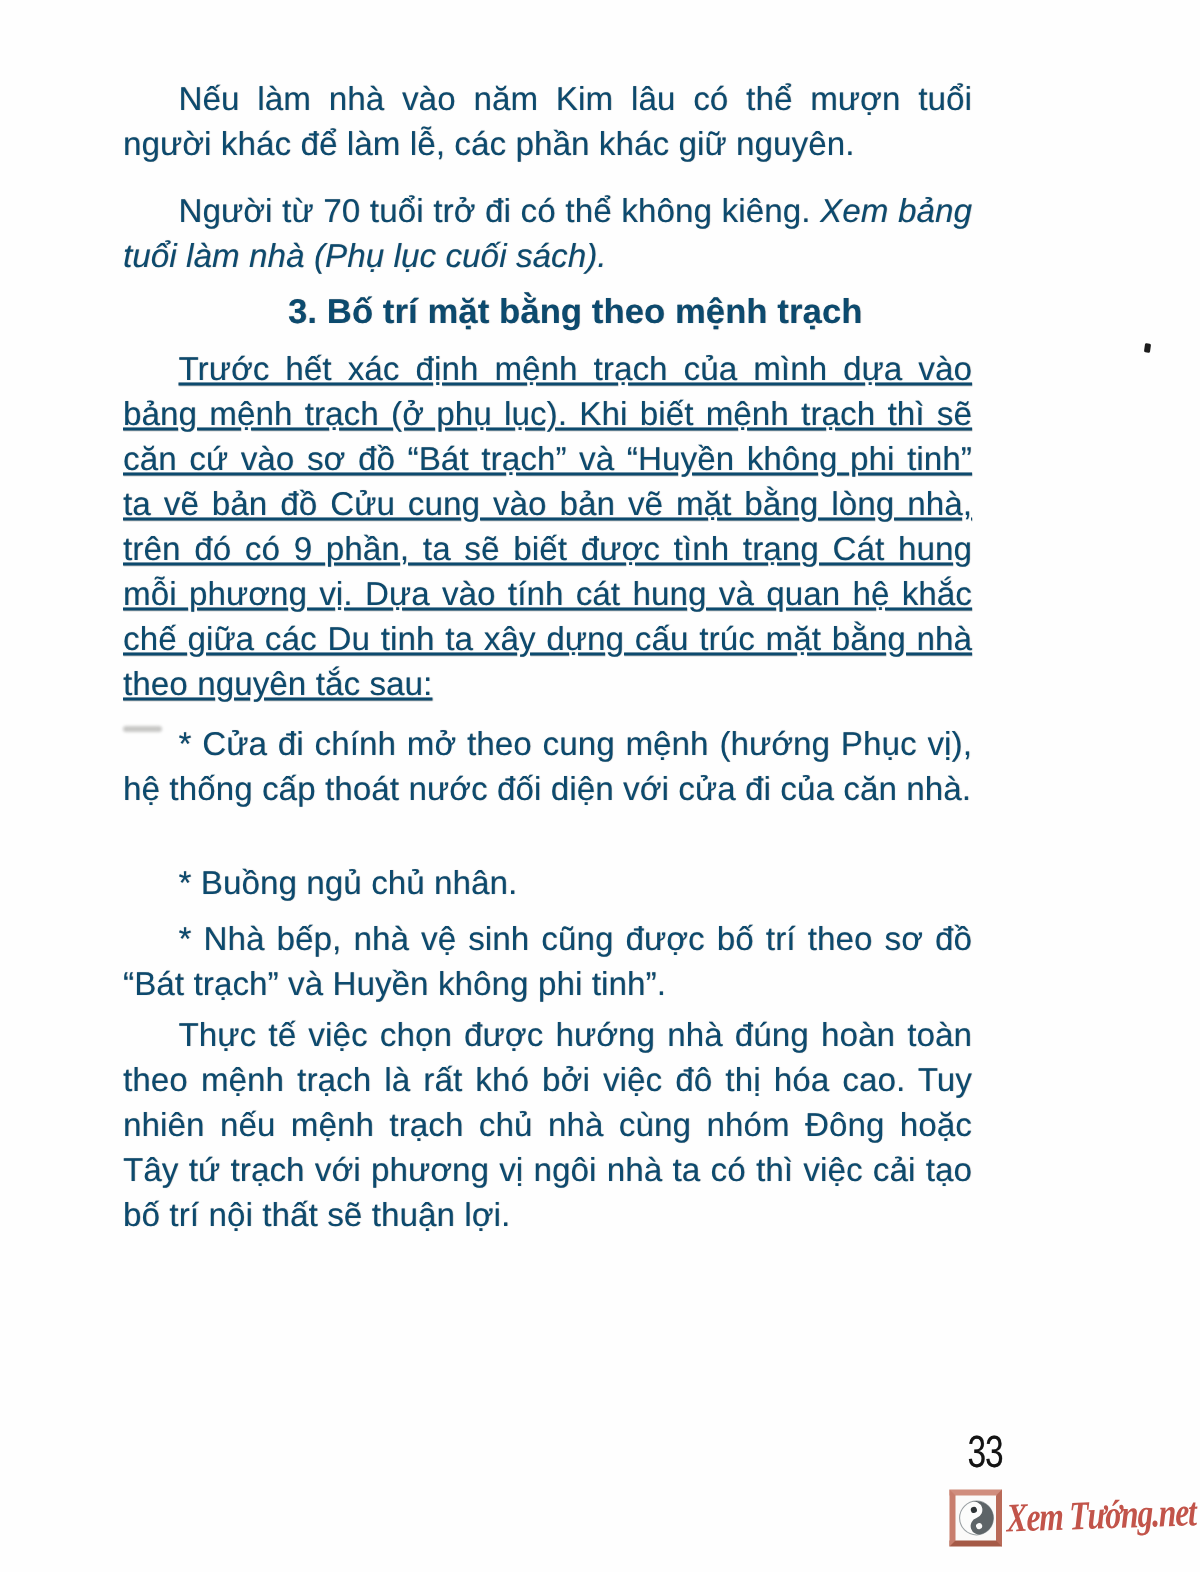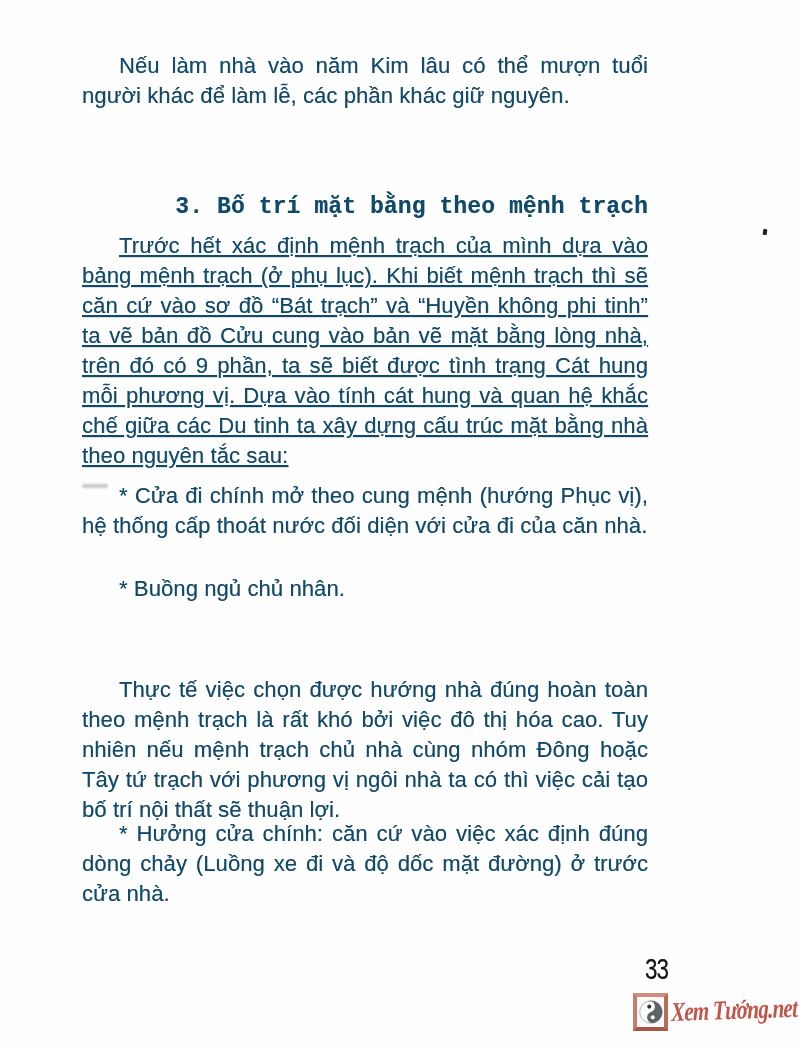--- a/index.html
+++ b/index.html
@@ -24,22 +24,21 @@
     color: #0c4a6e;
     text-shadow: 0.3px 0.3px 0.5px rgba(30,30,30,0.45);
     letter-spacing: 0.1px;
   }
   .p1 { top: 51px; }
   .p2 { top: 126px; }
   .heading {
     top: 192px;
     font-weight: 700;
     font-size: 23px;
-    text-align: right;
-    font-family: Liberation Mono, monospace;
+    text-align: center;
   }
   .p3 { top: 231px; text-decoration: underline; }
   .b1 { top: 481px; }
   .b2 { top: 574px; }
   .b3 { top: 611px; }
   .p4 { top: 675px; }
   .b4 { top: 819px; }
   .it { font-style: italic; }
 
   .page-number {
@@ -108,33 +107,34 @@
     filter: blur(1px);
   }
 </style>
 </head>
 <body>
 
 <div class="page">
 
   <p class="para p1">Nếu làm nhà vào năm Kim lâu có thể mượn tuổi người khác để làm lễ, các phần khác giữ nguyên.</p>
 
+  <p class="para p2"><span>Người từ 70 tuổi trở đi có thể không kiêng. </span><span class="it">Xem bảng tuổi làm nhà (Phụ lục cuối sách).</span></p>
 
   <h2 class="para heading">3. Bố trí mặt bằng theo mệnh trạch</h2>
 
   <p class="para p3">Trước hết xác định mệnh trạch của mình dựa vào bảng mệnh trạch (ở phụ lục). Khi biết mệnh trạch thì sẽ căn cứ vào sơ đồ “Bát trạch” và “Huyền không phi tinh” ta vẽ bản đồ Cửu cung vào bản vẽ mặt bằng lòng nhà, trên đó có 9 phần, ta sẽ biết được tình trạng Cát hung mỗi phương vị. Dựa vào tính cát hung và quan hệ khắc chế giữa các Du tinh ta xây dựng cấu trúc mặt bằng nhà theo nguyên tắc sau:</p>
 
   <p class="para b2">* Buồng ngủ chủ nhân.</p>
 
   <p class="para b1">* Cửa đi chính mở theo cung mệnh (hướng Phục vị), hệ thống cấp thoát nước đối diện với cửa đi của căn nhà.</p>
 
+  <p class="para b3">* Nhà bếp, nhà vệ sinh cũng được bố trí theo sơ đồ “Bát trạch” và Huyền không phi tinh”.</p>
 
   <p class="para p4">Thực tế việc chọn được hướng nhà đúng hoàn toàn theo mệnh trạch là rất khó bởi việc đô thị hóa cao. Tuy nhiên nếu mệnh trạch chủ nhà cùng nhóm Đông hoặc Tây tứ trạch với phương vị ngôi nhà ta có thì việc cải tạo bố trí nội thất sẽ thuận lợi.</p>
 
-  <p class="para b4">* Hưởng cửa chính: căn cứ vào việc xác định đúng dòng chảy (Luồng xe đi và độ dốc mặt đường) ở trước cửa nhà.</p>
 
   <div class="speck"></div>
   <div class="smudge"></div>
 
   <div class="page-number">33</div>
 
   <div class="watermark">
     <span class="logo-frame">
       <span style="display:flex;">
         <svg width="24" height="24" viewBox="0 0 100 100" aria-hidden="true">

